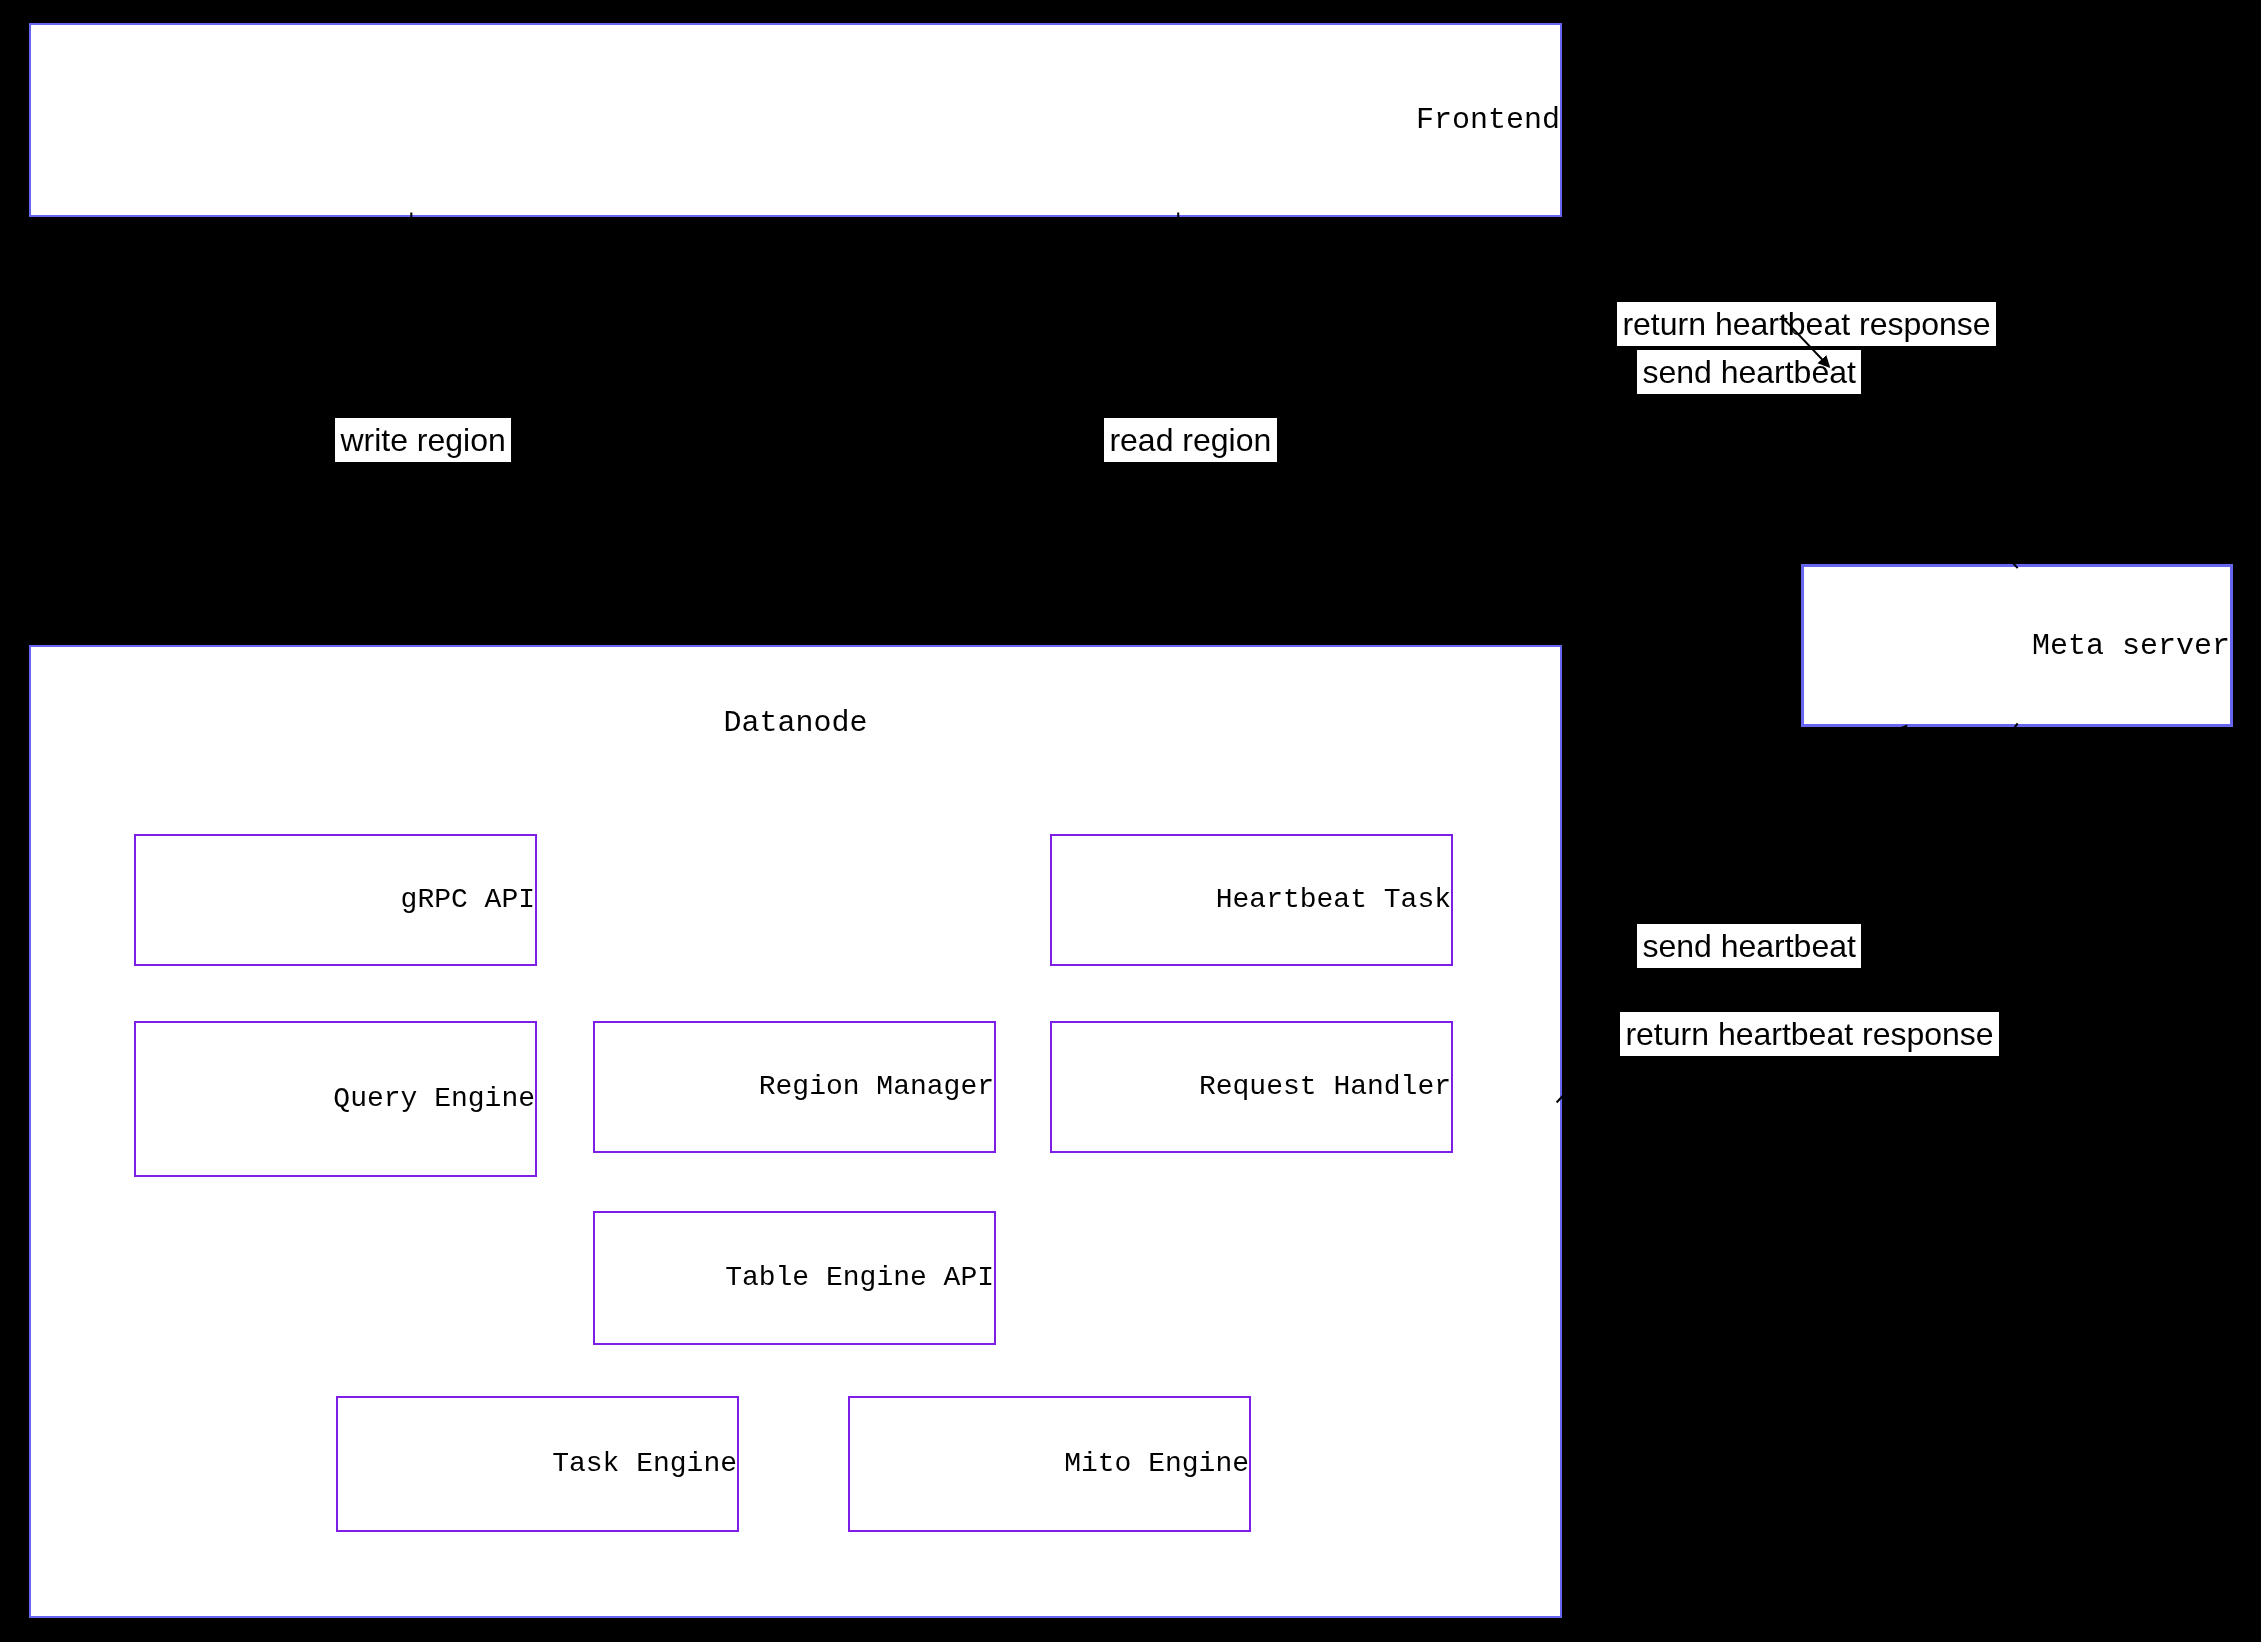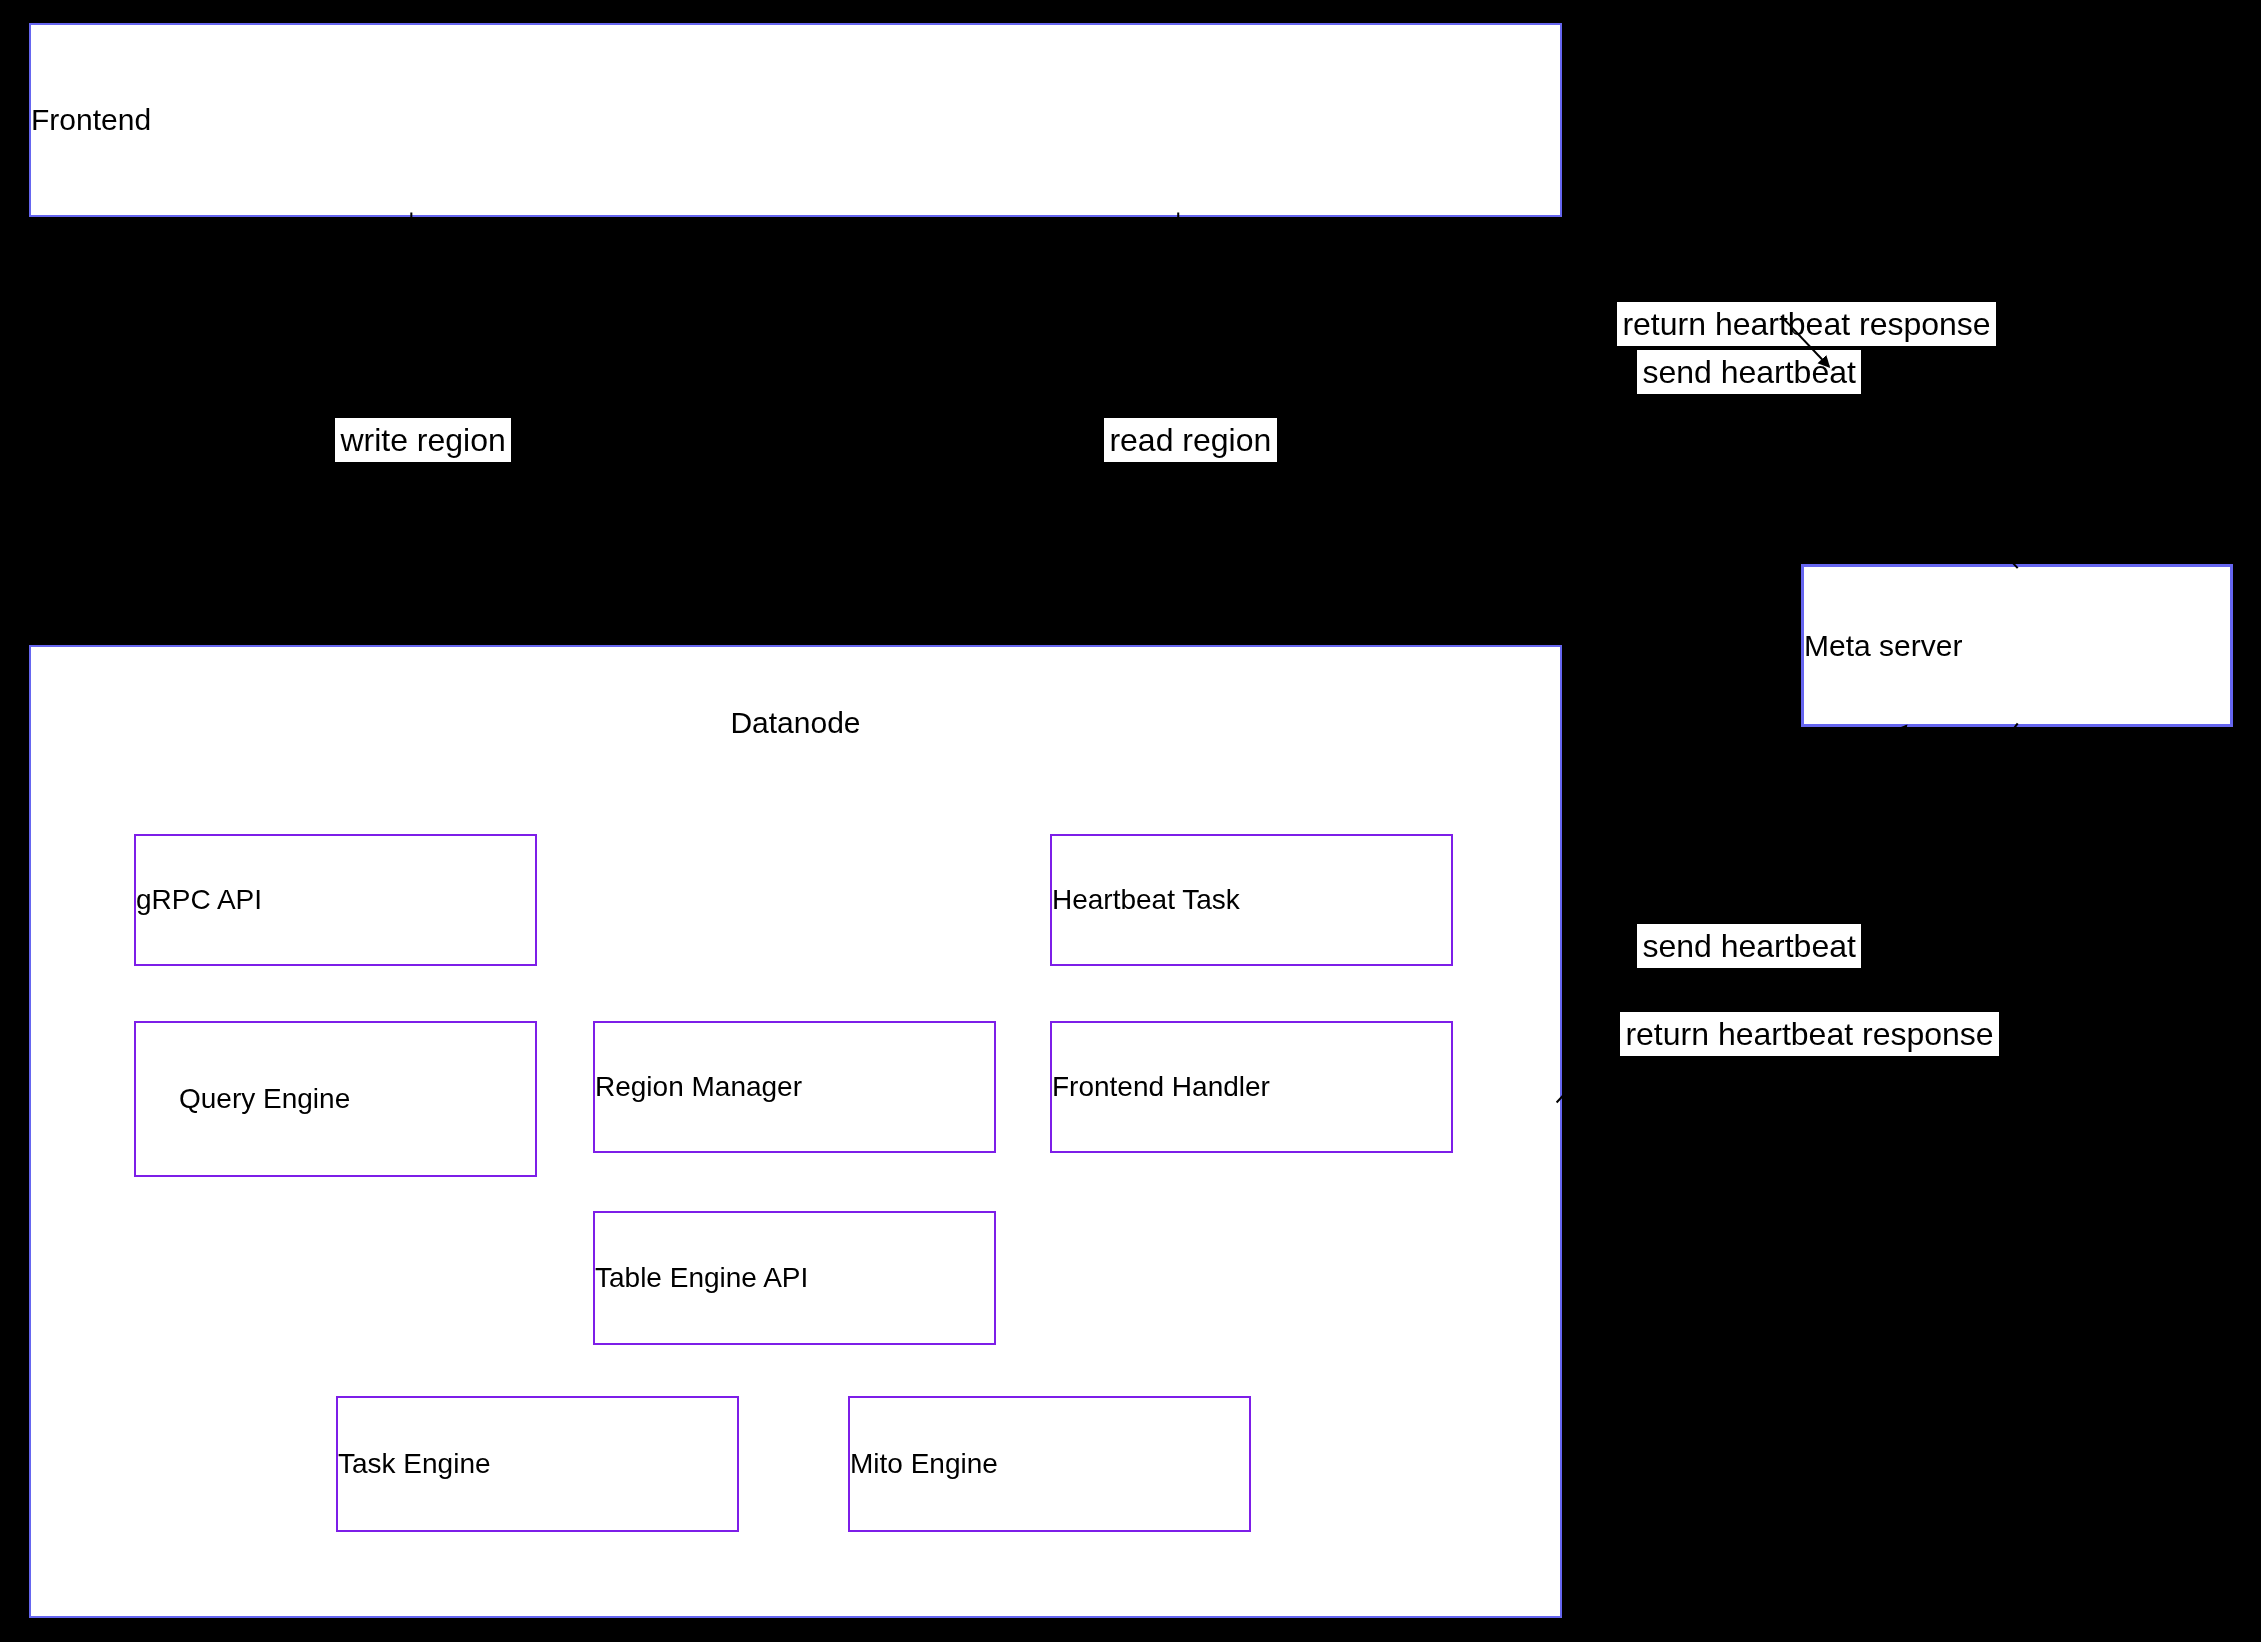--- a/index.html
+++ b/index.html
@@ -17,22 +17,23 @@
     width:2261px;height:1643px;
     background:var(--bg);
     font-family:"Liberation Sans","DejaVu Sans",sans-serif;
     color:#000;
     overflow:hidden;
   }
   .node{
     position:absolute;
     background:var(--node-fill);
     box-sizing:border-box;
-    display:flex;align-items:center;justify-content:flex-start;
+    display:flex;align-items:center;justify-content:flex-end;
     text-align:center;
+    font-family:Liberation Mono, monospace;
   }
   .node.blue{border:2.7px solid var(--node-border-blue);}
   .node.blue-thick{border:3.4px solid var(--node-border-blue);}
   .node.purple{border:2.7px solid var(--node-border-purple);}
   .node-title{font-size:30px;line-height:1.2;color:#000;}
   .inner-label{font-size:28px;line-height:1.2;color:#000;}
   .container-title{
     position:absolute;left:0;top:58px;width:100%;
     text-align:center;font-size:30px;line-height:1.2;color:#000;
   }
@@ -72,21 +73,21 @@
     <span class="inner-label">Heartbeat Task</span>
   </div>
 
   <div class="node purple" style="left:134px;top:1021px;width:403px;height:156px;z-index:10;padding-left:43px;">
     <span class="inner-label">Query Engine</span>
   </div>
   <div class="node purple" style="left:593px;top:1021px;width:403px;height:132px;z-index:10;">
     <span class="inner-label">Region Manager</span>
   </div>
   <div class="node purple" style="left:1050px;top:1021px;width:403px;height:132px;z-index:10;">
-    <span class="inner-label">Frontend Handler</span>
+    <span class="inner-label">Request Handler</span>
   </div>
 
   <div class="node purple" style="left:593px;top:1211px;width:403px;height:134px;z-index:10;">
     <span class="inner-label">Table Engine API</span>
   </div>
 
   <div class="node purple" style="left:336px;top:1396px;width:403px;height:136px;z-index:10;">
     <span class="inner-label">Task Engine</span>
   </div>
   <div class="node purple" style="left:848px;top:1396px;width:403px;height:136px;z-index:10;">

